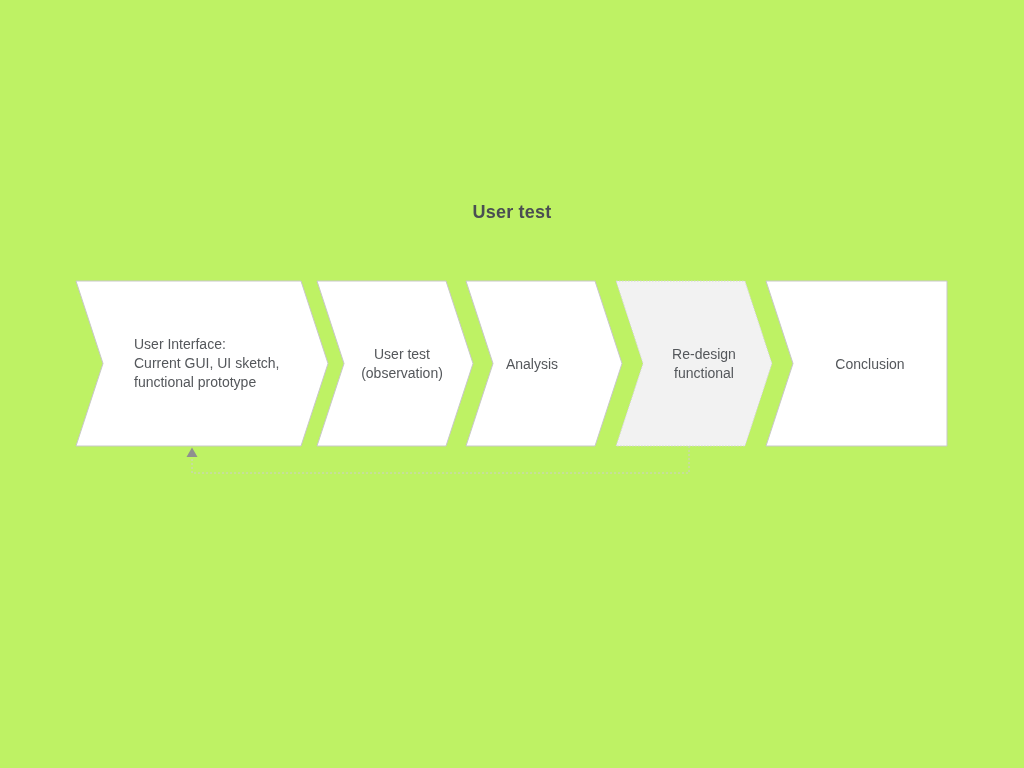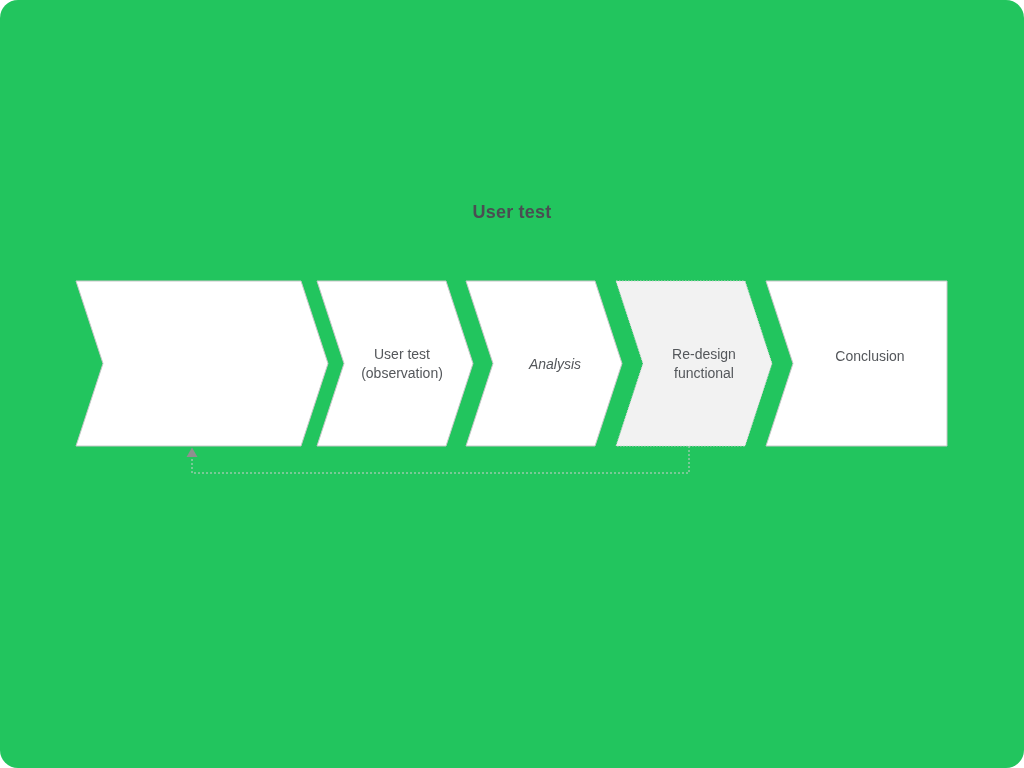--- a/index.html
+++ b/index.html
@@ -1,23 +1,22 @@
 <!DOCTYPE html>
 <html><head>
 <meta charset="utf-8">
 <style>
   html, body { margin: 0; padding: 0; background: #ffffff; }
   .canvas {
     position: relative;
     width: 1024px;
     height: 768px;
-    background: #22c55e;
+    background: #bef264;
     overflow: hidden;
     font-family: "Liberation Sans", sans-serif;
-    border-radius: 18px;
   }
   .title {
     position: absolute;
     left: 0;
     top: 202px;
     width: 100%;
     margin: 0;
     text-align: center;
     font-size: 18px;
     font-weight: bold;
@@ -73,20 +72,23 @@
     <polygon class="shape" points="466,281 595,281 622,363.5 595,446 466,446 493,363.5" fill="#ffffff"></polygon>
 
     <polygon class="shape highlight" points="616,281 745,281 772,363.5 745,446 616,446 643,363.5" fill="#f2f2f2"></polygon>
 
     <polygon class="shape" points="766,281 947,281 947,446 766,446 793,363.5" fill="#ffffff"></polygon>
 
     <path class="loop" d="M 689,446 L 689,473 L 192,473 L 192,457"></path>
     <polygon points="192,447.5 186.5,457 197.5,457" fill="#8f8f8f"></polygon>
   </svg>
 
+  <div class="label align-left" style="left:134px; top:363px;">User Interface:
+Current GUI, UI sketch,
+functional prototype</div>
   <div class="label" style="left:402px; top:364px;">User test
 (observation)</div>
-  <div class="label" style="left:555px; top:364px;font-style:italic;">Analysis</div>
+  <div class="label" style="left:532px; top:364px;">Analysis</div>
   <div class="label" style="left:704px; top:364px;">Re-design
 functional</div>
-  <div class="label" style="left:870px; top:356px;">Conclusion</div>
+  <div class="label" style="left:870px; top:364px;">Conclusion</div>
 
 </div>
 
 </body></html>

